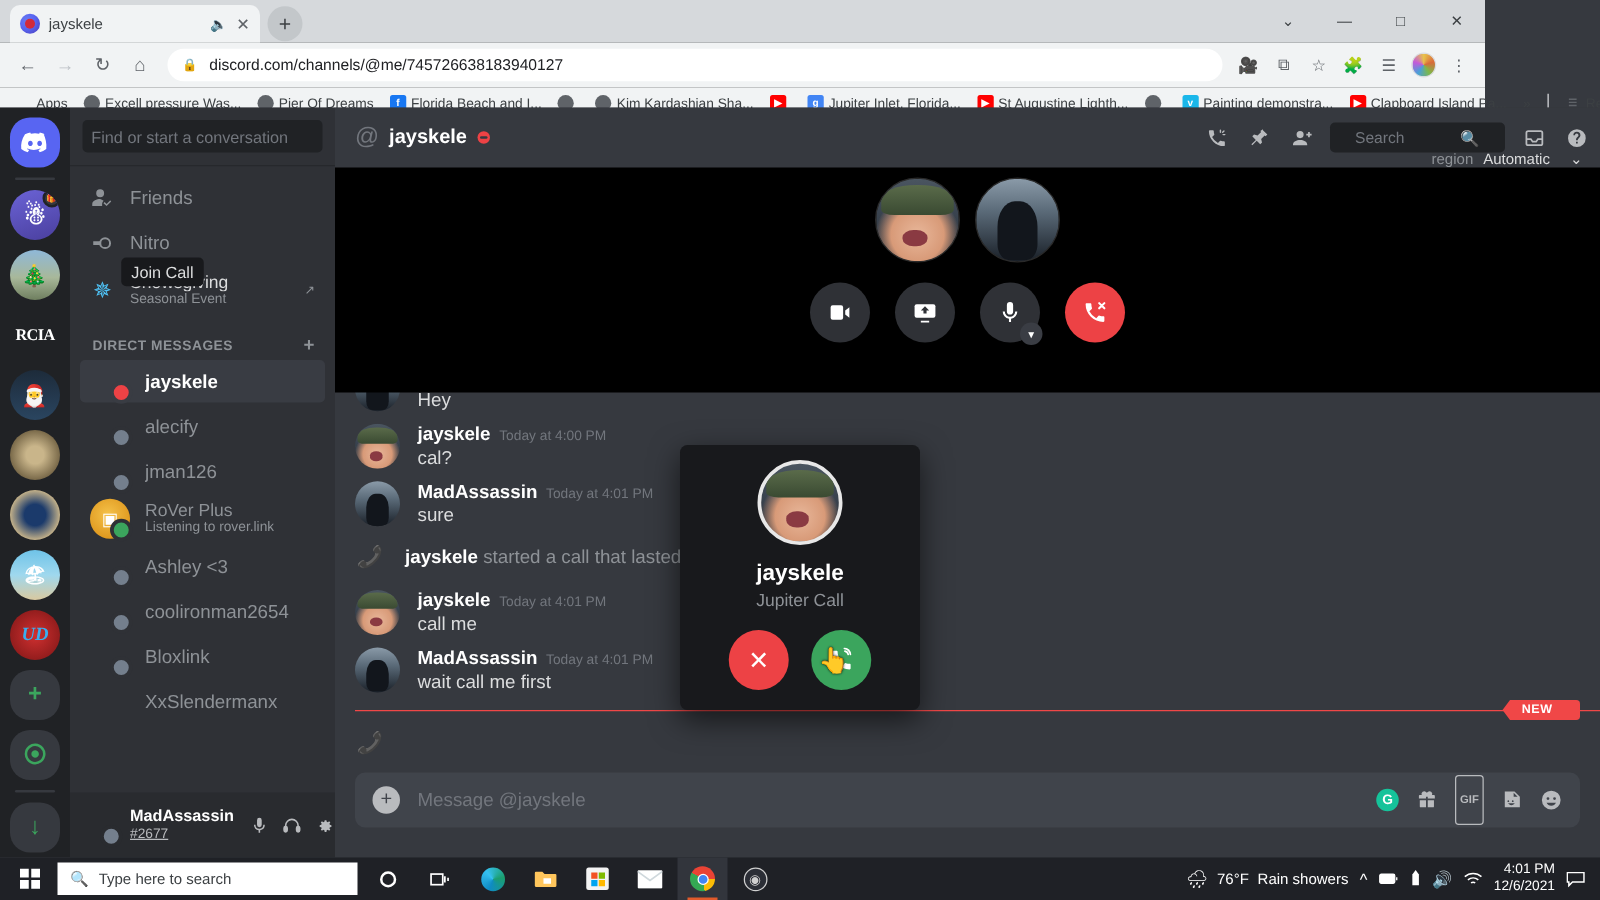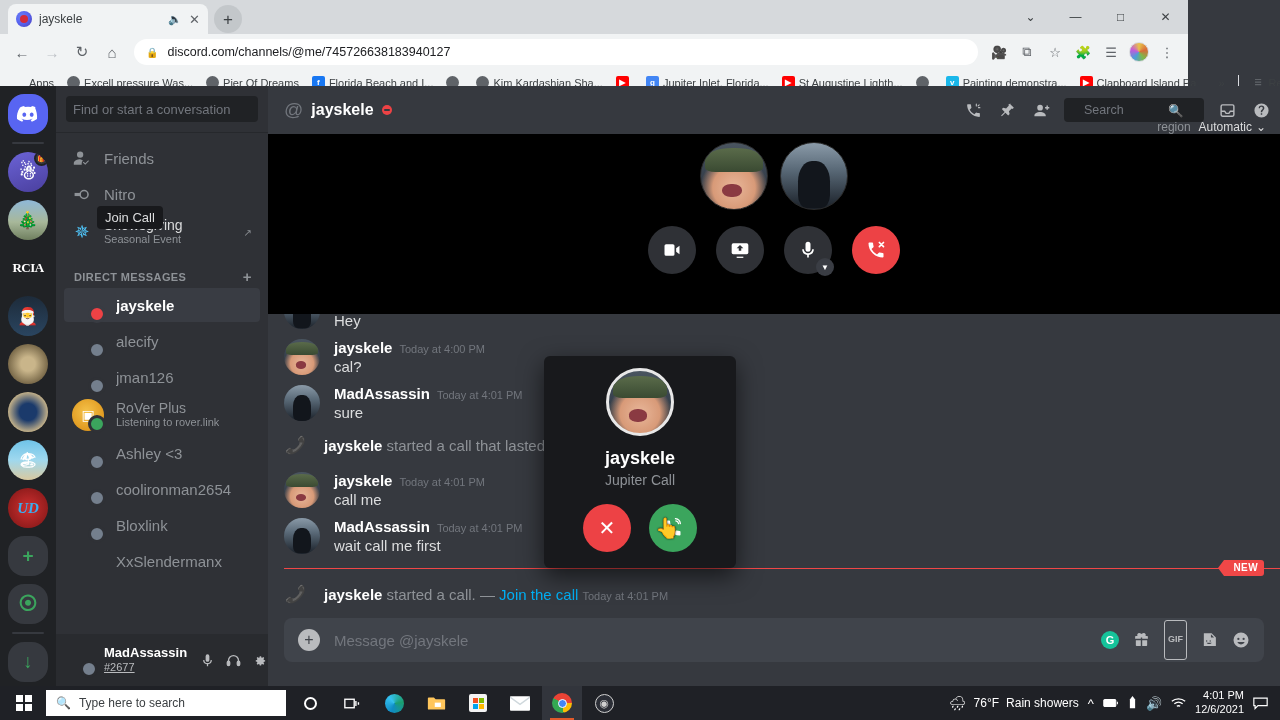--- a/index.html
+++ b/index.html
@@ -228,21 +228,21 @@
   .hdr-search {
     width: 140px; height: 24px; background: #202225; border-radius: 4px;
     display: flex; align-items: center; padding: 0 20px;
     font-size: 12.5px; color: #72767d;
   }
   .region-row {
     position: absolute; right: 14px; top: 34px; display: flex;
     align-items: center; gap: 8px; font-size: 12px; z-index: 6;
   }
   .region-lbl { color: #8e9297; }
-  .region-val { color: #dcddde; display: flex; align-items: center; gap: 4px; }
+  .region-val { color: #dcddde; display: flex; align-items: center; gap: 16px; }
 
   
   .call-panel {
     position: absolute; left: 0; top: 48px; right: 0; height: 180px;
     background: #000; display: flex; flex-direction: column;
     align-items: center; justify-content: flex-start; z-index: 4;
   }
   .call-avatars { display: flex; gap: 12px; margin-top: 8px; }
   .call-av { width: 68px; height: 68px; border-radius: 50%; overflow: hidden;
              border: 1px solid #2a2a2a; }
@@ -282,21 +282,21 @@
                transform: scaleX(-1); flex: none; }
   .sys-user { font-weight: 600; color: #fff; }
   .sys-link { color: #00aff4; }
 
   .divider-new { position: relative; height: 0; margin: 10px 0 6px 0; }
   .divider-line { position: absolute; left: 16px; right: 0; top: 0;
                   height: 1px; background: #f04747; }
   .new-badge {
     position: absolute; right: 16px; top: -8px; background: #f04747;
     color: #fff; font-size: 10px; font-weight: bold; letter-spacing: 0.4px;
-    padding: 2px 6px 2px 9px; border-radius: 0 3px 3px 0; line-height: 1.2;
+    padding: 2px 22px 2px 9px; border-radius: 0 3px 3px 0; line-height: 1.2;
   }
   .new-badge::before {
     content: ""; position: absolute; left: -6px; top: 0; width: 0; height: 0;
     border-top: 8px solid transparent; border-bottom: 8px solid transparent;
     border-right: 6px solid #f04747;
   }
 
   
   .composer { flex: none; padding: 0 16px 24px 16px; }
   .composer-box {
@@ -826,25 +826,20 @@
           </span>
         </div>
 
         <div class="divider-new">
           <span class="divider-line"></span>
           <span class="new-badge">NEW</span>
         </div>
 
         <div class="sysmsg">
           <span class="sys-phone">📞</span>
-          <span>
-            <span class="sys-user">jayskele</span>
-            <span>started a call. — </span><span class="sys-link">Join the call</span>
-            <span class="msg-time">Today at 4:01 PM</span>
-          </span>
         </div>
       </div>
 
       <div class="composer">
         <div class="composer-box">
           <span class="comp-plus">+</span>
           <span class="comp-ph">Message @jayskele</span>
           <span class="comp-icons">
             <span class="gram">G</span>
             <span class="comp-ico">

